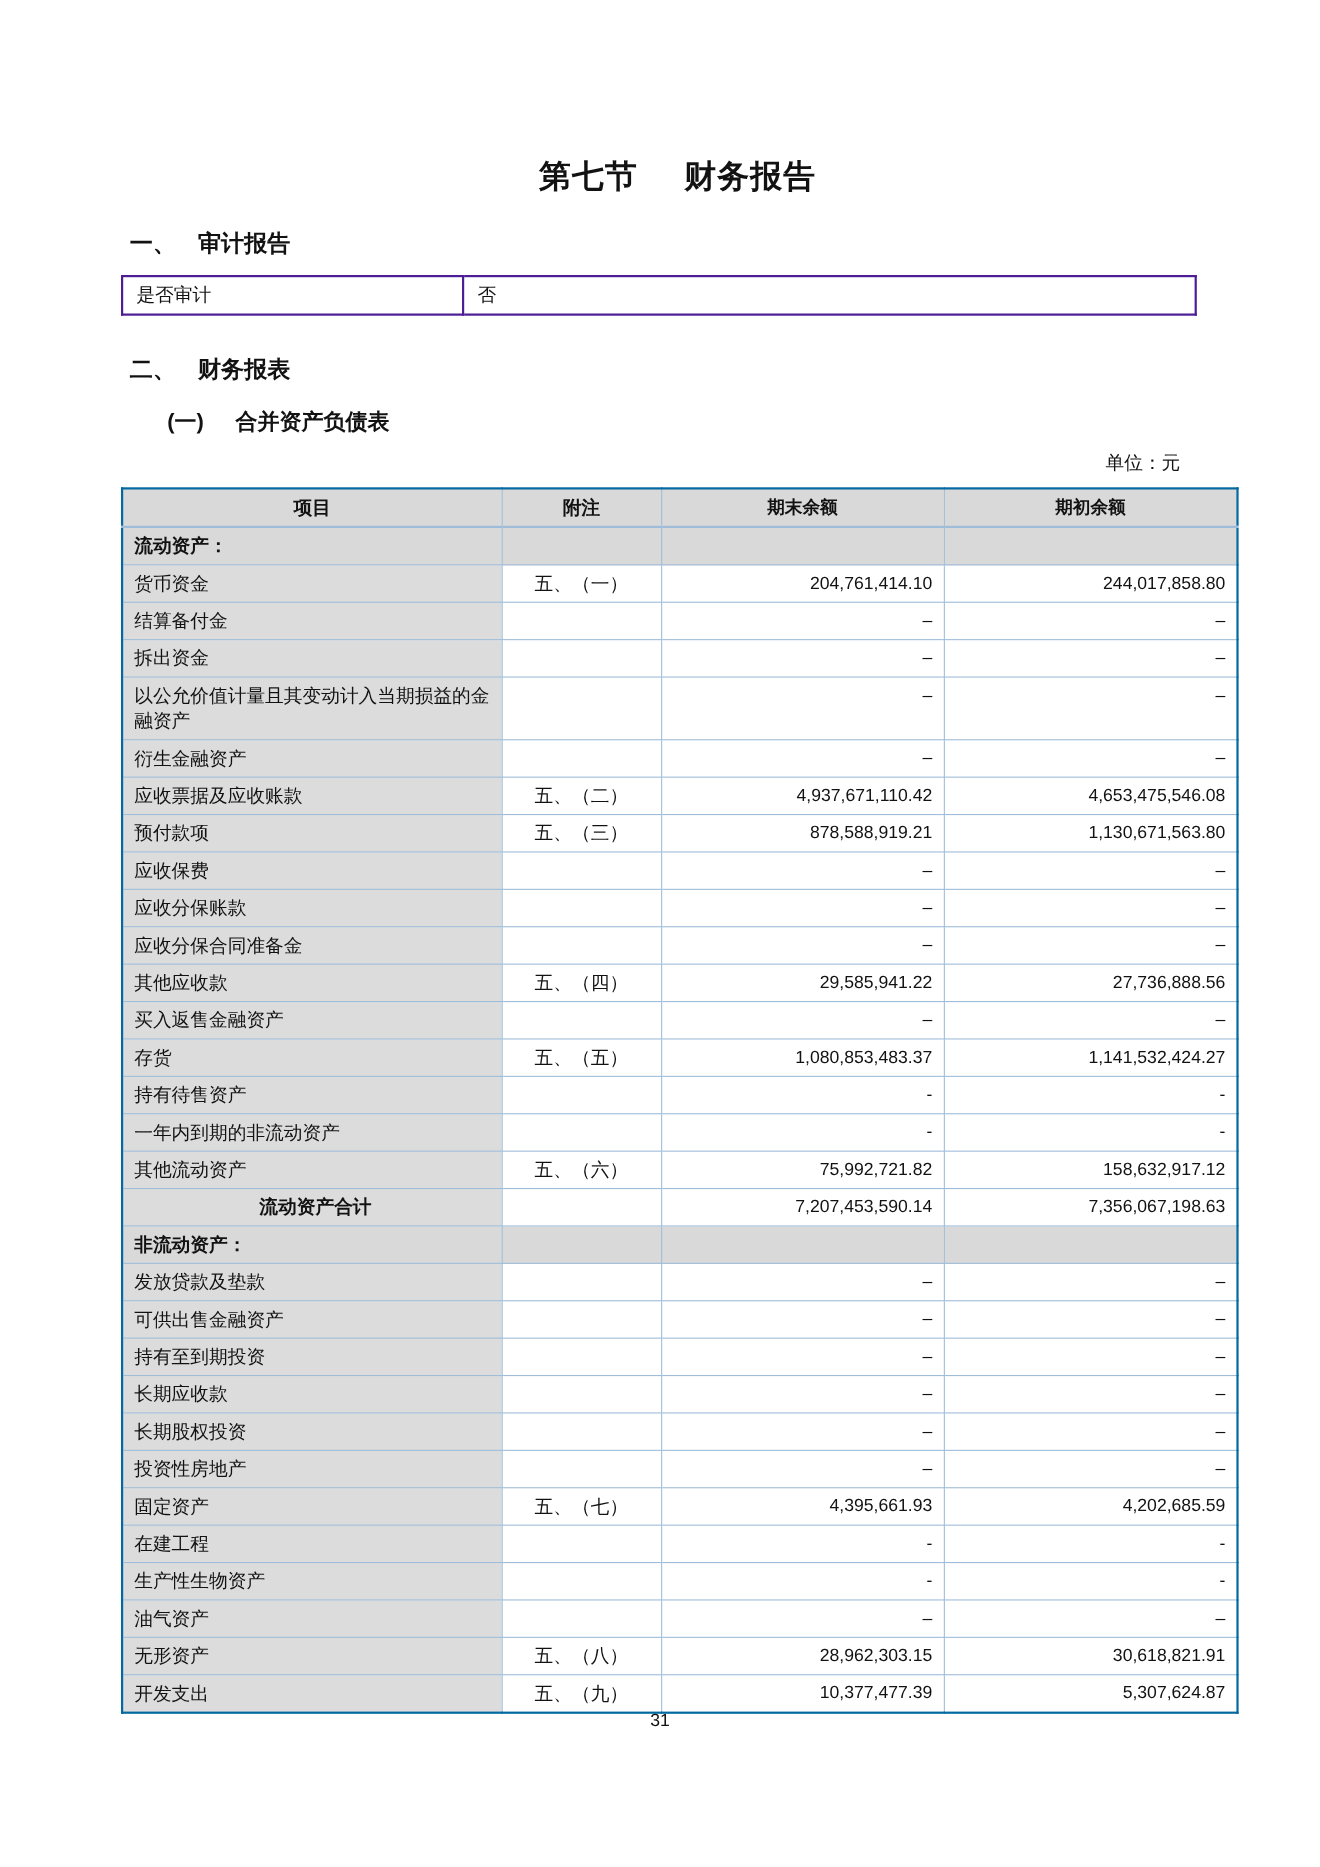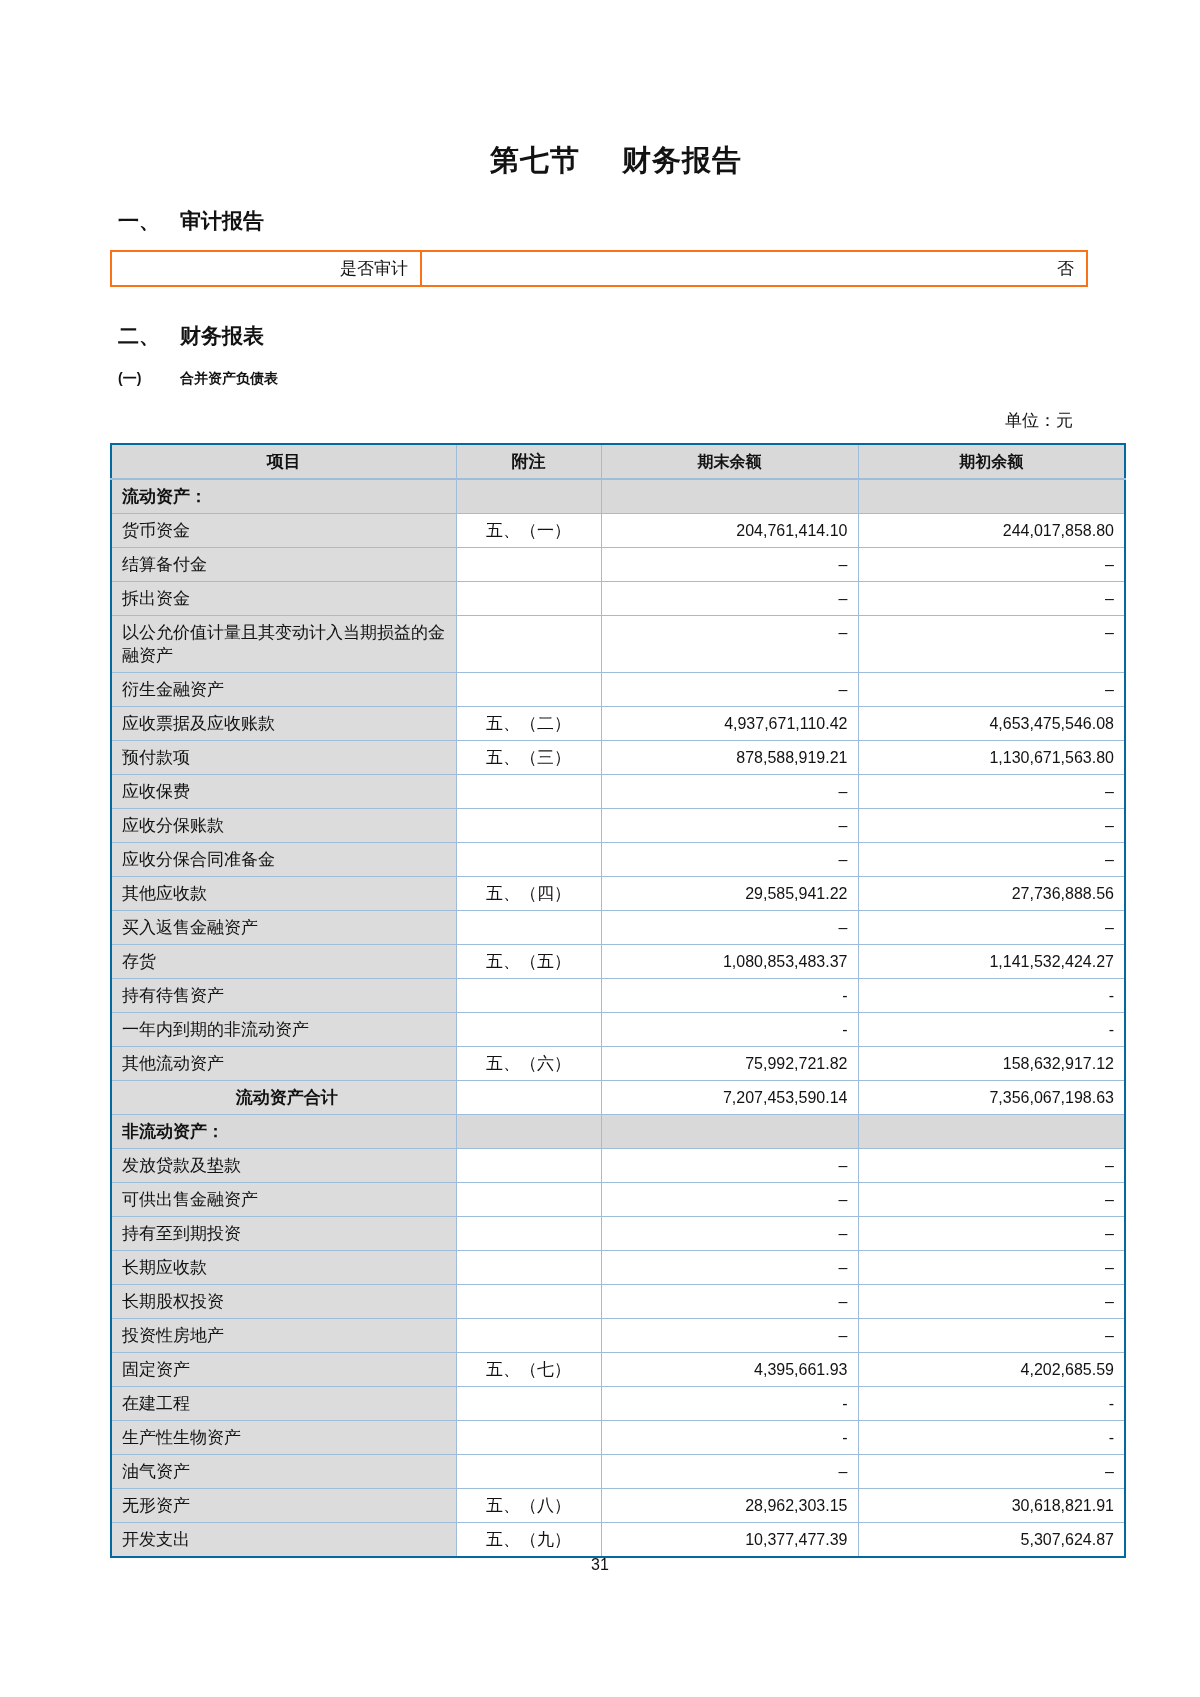--- a/index.html
+++ b/index.html
@@ -16,31 +16,31 @@
   }
   .page-title .gap { display:inline-block; width:42px; }
   .heading {
     position:absolute; left:118px;
     font-family:"Liberation Sans", sans-serif;
     font-weight:bold; font-size:21px;
   }
   .heading .num { display:inline-block; min-width:62px; }
   .h-audit { top:207px; }
   .h-statements { top:322px; }
-  .h-balance { top:370px; font-size:14px; }
+  .h-balance { top:370px; font-size:20px;margin-left:34px; }
   .h-balance .num { min-width:62px; }
 
   .audit-table {
     position:absolute; top:250px; left:110px; width:978px; height:37px;
     border-collapse:collapse; table-layout:fixed;
     font-size:17px;
   }
   .audit-table td {
-    border:2px solid #f97316; background:#ffffff;
-    padding:4px 12px; vertical-align:middle;text-align:right;
+    border:2px solid #4c1d95; background:#ffffff;
+    padding:4px 12px; vertical-align:middle;
   }
   .audit-table .audit-label-cell { width:310px; }
 
   .unit-label {
     position:absolute; top:409px; right:127px;
     font-size:17px;
   }
 
   .main-table {
     position:absolute; top:443px; left:110px; width:978px;

